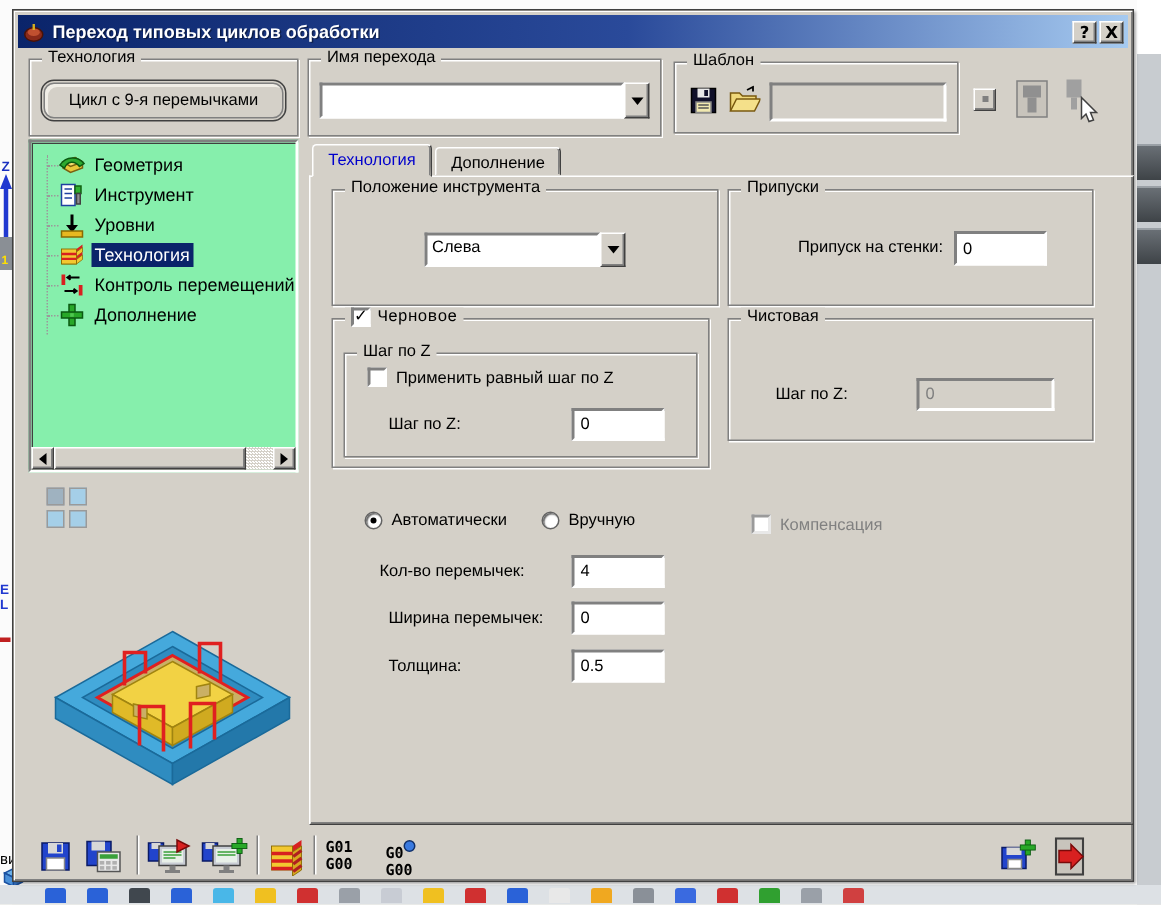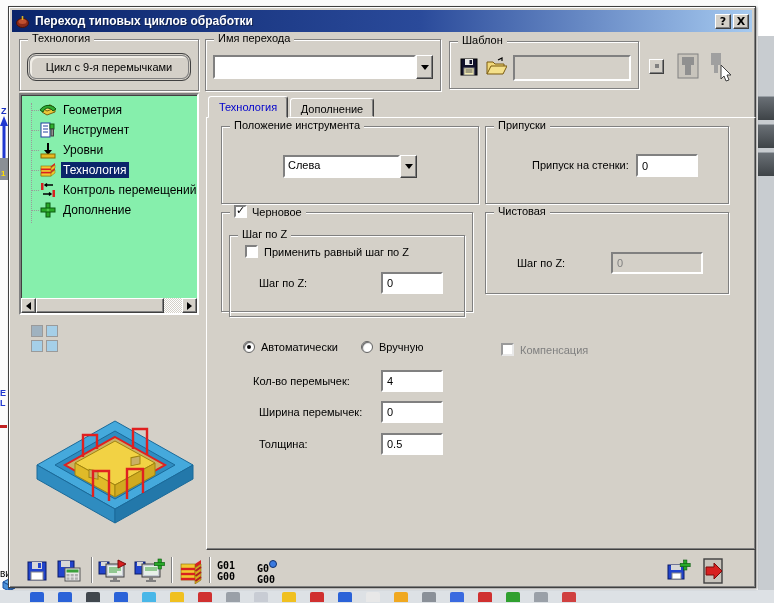--- a/index.html
+++ b/index.html
@@ -313,26 +313,26 @@
         </div>
     </div>
 
     <div class="groupbox" style="left:476px;top:119px;width:244px;height:78px;z-index:4;">
       <span class="grouplabel">Припуски</span>
     </div>
     <span class="lbl" style="left:523px;top:152px;z-index:4;">Припуск на стенки:</span>
     <input class="field" style="left: 627px; top: 147px; width: 62px; height: 23px; z-index: 4;" value="0">
 
     <div class="groupbox" style="left:212px;top:205px;width:252px;height:100px;z-index:4;">
-      <span class="grouplabel" style="display:flex;align-items:center;gap:5px;">
+      <span class="grouplabel" style="display:flex;align-items:center;gap:5px;font-family:Liberation Mono, monospace;">
         <span class="cb checked"></span>
         <span>Черновое</span>
       </span>
     </div>
-    <div class="groupbox" style="left:220px;top:228px;width:236px;height:82px;z-index:5;">
+    <div class="groupbox" style="left:220px;top:228px;width:236px;height:70px;z-index:5;">
       <span class="grouplabel">Шаг по Z</span>
     </div>
     <div class="cb-row" style="left:236px;top:238px;z-index:6;">
       <span class="cb"></span>
       <span>Применить равный шаг по Z</span>
     </div>
     <span class="lbl" style="left:250px;top:270px;z-index:6;">Шаг по Z:</span>
     <input class="field" style="left: 372px; top: 265px; width: 62px; height: 22px; z-index: 6;" value="0">
 
     <div class="groupbox" style="left:476px;top:205px;width:244px;height:82px;z-index:4;">

